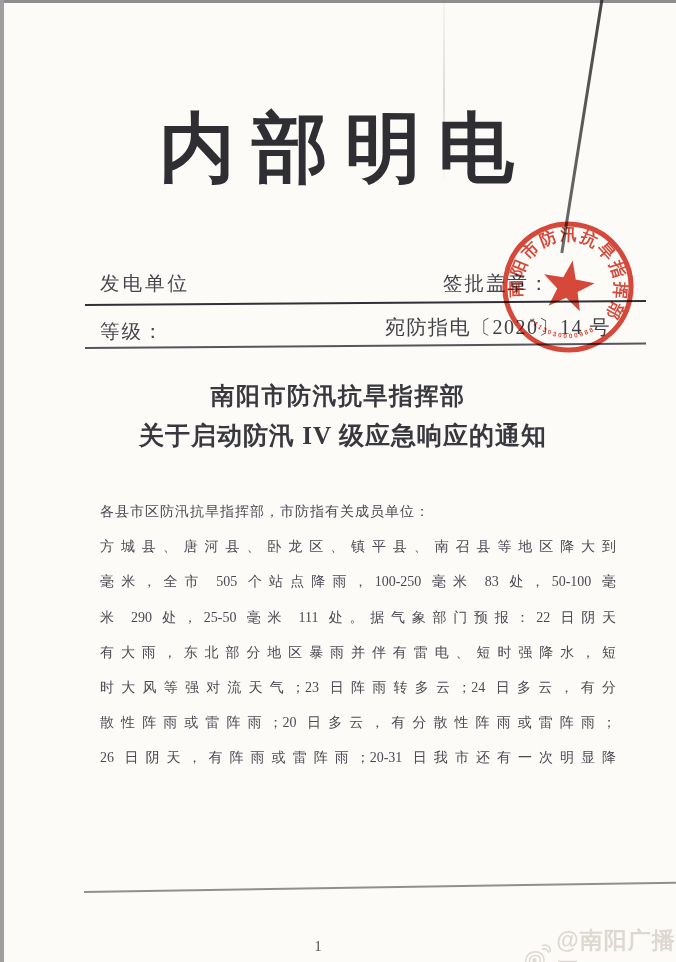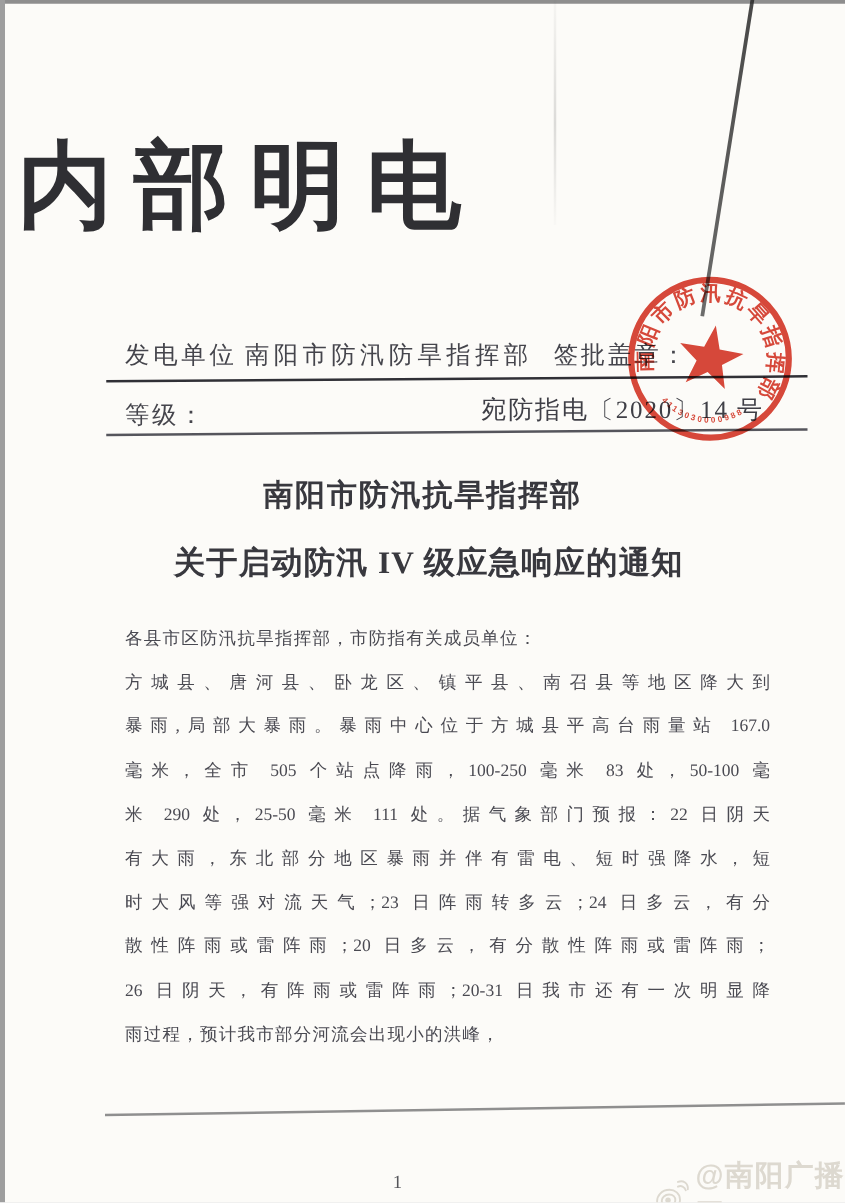--- a/index.html
+++ b/index.html
@@ -17,21 +17,21 @@
     background:linear-gradient(to bottom, rgba(40,40,40,.85), rgba(60,60,60,.75));
     transform:rotate(9deg); transform-origin:top left;
   }
   .crease-faint {
     position:absolute; left:443px; top:0; width:2px; height:180px;
     background:linear-gradient(to bottom, rgba(90,90,90,.04), rgba(90,90,90,.20) 55%, rgba(90,90,90,.02));
   }
   
   .doc-header-title {
     position:absolute; left:0; top:98px; width:676px;
-    text-align:left; font-size:76px; font-weight:bold; color:#2f2f33;
+    text-align:center; font-size:76px; font-weight:bold; color:#2f2f33;
     letter-spacing:17px; padding-left:14px; box-sizing:border-box;
     white-space:nowrap;
   }
   
   .form-row1 { position:absolute; left:0; top:270px; width:584px; height:30px; font-size:19.5px; color:#45454c; }
   .f-label1 { position:absolute; left:100px; top:0; letter-spacing:3px; }
   .f-value1 { position:absolute; left:196px; top:0; letter-spacing:3.5px; }
   .f-label2 { position:absolute; left:443px; top:0; letter-spacing:2px; }
   .rule1 {
     position:absolute; left:85px; top:304px; width:561px; height:2px; background:#303036;
@@ -45,21 +45,21 @@
     transform:rotate(-0.45deg); transform-origin:left center;
   }
   
   .stamp {
     position:absolute; left:497px; top:216px; width:142px; height:142px;
     mix-blend-mode:multiply; opacity:.93; transform:rotate(10deg);
   }
   
   .doc-title { position:absolute; left:0; top:380px; width:676px; text-align:center; color:#38383e; }
   .doc-title .t1 { font-size:24px; font-weight:bold; letter-spacing:1.5px; }
-  .doc-title .t2 { font-size:25px; font-weight:bold; letter-spacing:1px; margin-top:21px;padding-left:10px; }
+  .doc-title .t2 { font-size:25px; font-weight:bold; letter-spacing:1px; margin-top:7px;padding-left:10px; }
   
   .body-text { position:absolute; left:100px; top:494px; width:516px; font-size:14px; color:#4a4a52; }
   .bl { height:35.2px; line-height:35.2px; white-space:nowrap; letter-spacing:1px; }
   .bl.fill { white-space:normal; text-align:justify; text-align-last:justify; letter-spacing:0; }
   .bl.ind { text-indent:42px; }
   
   .rule3 {
     position:absolute; left:84px; top:891px; width:592px; height:1.5px; background:#8f8f8f;
     transform:rotate(-0.9deg); transform-origin:left center;
   }
@@ -77,21 +77,20 @@
 
   <div class="edge-top"></div>
   <div class="edge-left"></div>
   <div class="crease-dark"></div>
   <div class="crease-faint"></div>
 
   <div class="doc-header-title">内部明电</div>
 
   <div class="form-row1">
     <span class="f-label1">发电单位</span>
-    <span class="f-value1">南阳市防汛防旱指挥部</span>
     <span class="f-label2">签批盖章：</span>
   </div>
   <div class="rule1"></div>
   <div class="form-row2">
     <span class="f-label3">等级：</span>
     <span class="f-docnum">宛防指电〔2020〕14 号</span>
   </div>
   <div class="rule2"></div>
 
   <div class="stamp">
@@ -112,28 +111,26 @@
   </div>
 
   <div class="doc-title">
     <div class="t1">南阳市防汛抗旱指挥部</div>
     <div class="t2">关于启动防汛 IV 级应急响应的通知</div>
   </div>
 
   <div class="body-text">
     <div class="bl">各县市区防汛抗旱指挥部，市防指有关成员单位：</div>
     <div class="bl fill">方城县、唐河县、卧龙区、镇平县、南召县等地区降大到</div>
-    <div class="bl fill">暴雨,局部大暴雨。暴雨中心位于方城县平高台雨量站 167.0</div>
     <div class="bl fill">毫米，全市 505 个站点降雨，100-250 毫米 83 处，50-100 毫</div>
     <div class="bl fill">米 290 处，25-50 毫米 111 处。据气象部门预报：22 日阴天</div>
     <div class="bl fill">有大雨，东北部分地区暴雨并伴有雷电、短时强降水，短</div>
     <div class="bl fill">时大风等强对流天气；23 日阵雨转多云；24 日多云，有分</div>
     <div class="bl fill">散性阵雨或雷阵雨；20 日多云，有分散性阵雨或雷阵雨；</div>
     <div class="bl fill">26 日阴天，有阵雨或雷阵雨；20-31 日我市还有一次明显降</div>
-    <div class="bl">雨过程，预计我市部分河流会出现小的洪峰，</div>
   </div>
 
   <div class="rule3"></div>
   <div class="page-number">1</div>
 
   <div class="watermark">
     <svg width="34" height="30" viewBox="0 0 34 30">
       <path d="M14 10 C6 10 2 16 2 21 C2 26 7 28.5 13 28.5 C20 28.5 24 24 24 19.5 C24 13.5 19 10 14 10 Z
                M13 25.5 C9 25.5 6.5 23.5 6.5 20.5 C6.5 17.5 9.5 14.5 13.5 14.5 C17.5 14.5 19.5 17 19.5 19.8 C19.5 23 16.8 25.5 13 25.5 Z" fill="none" stroke="currentColor" stroke-width="1.8"></path>
       <circle cx="12.5" cy="20" r="2.6" fill="currentColor"></circle>

